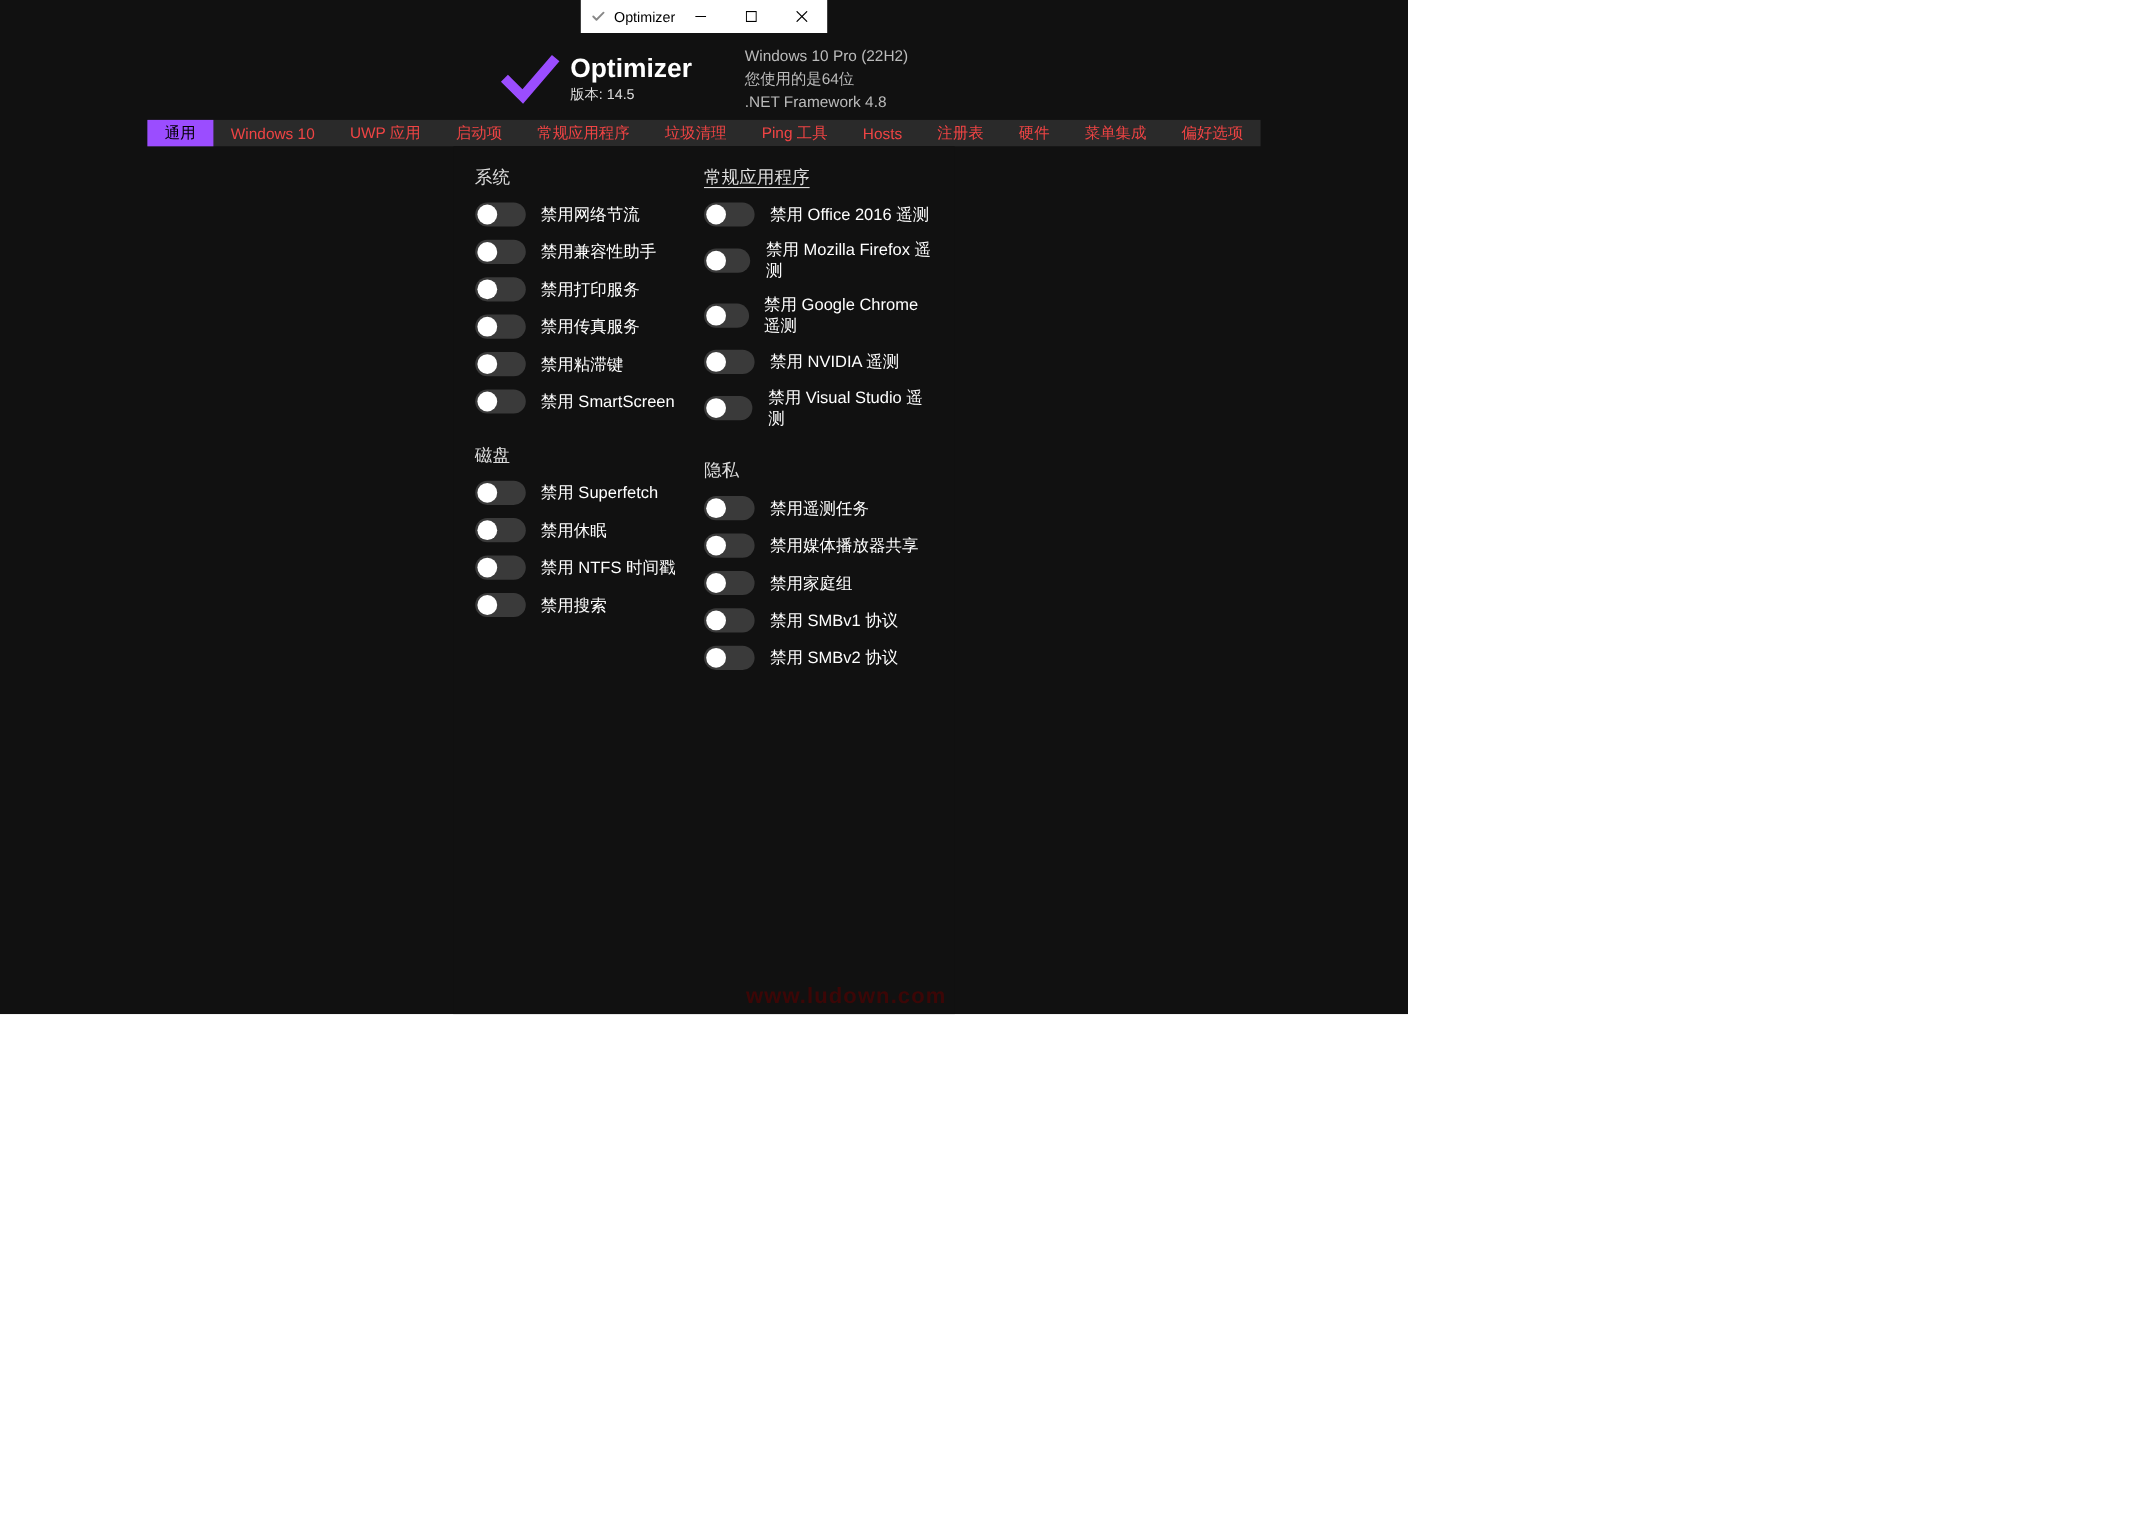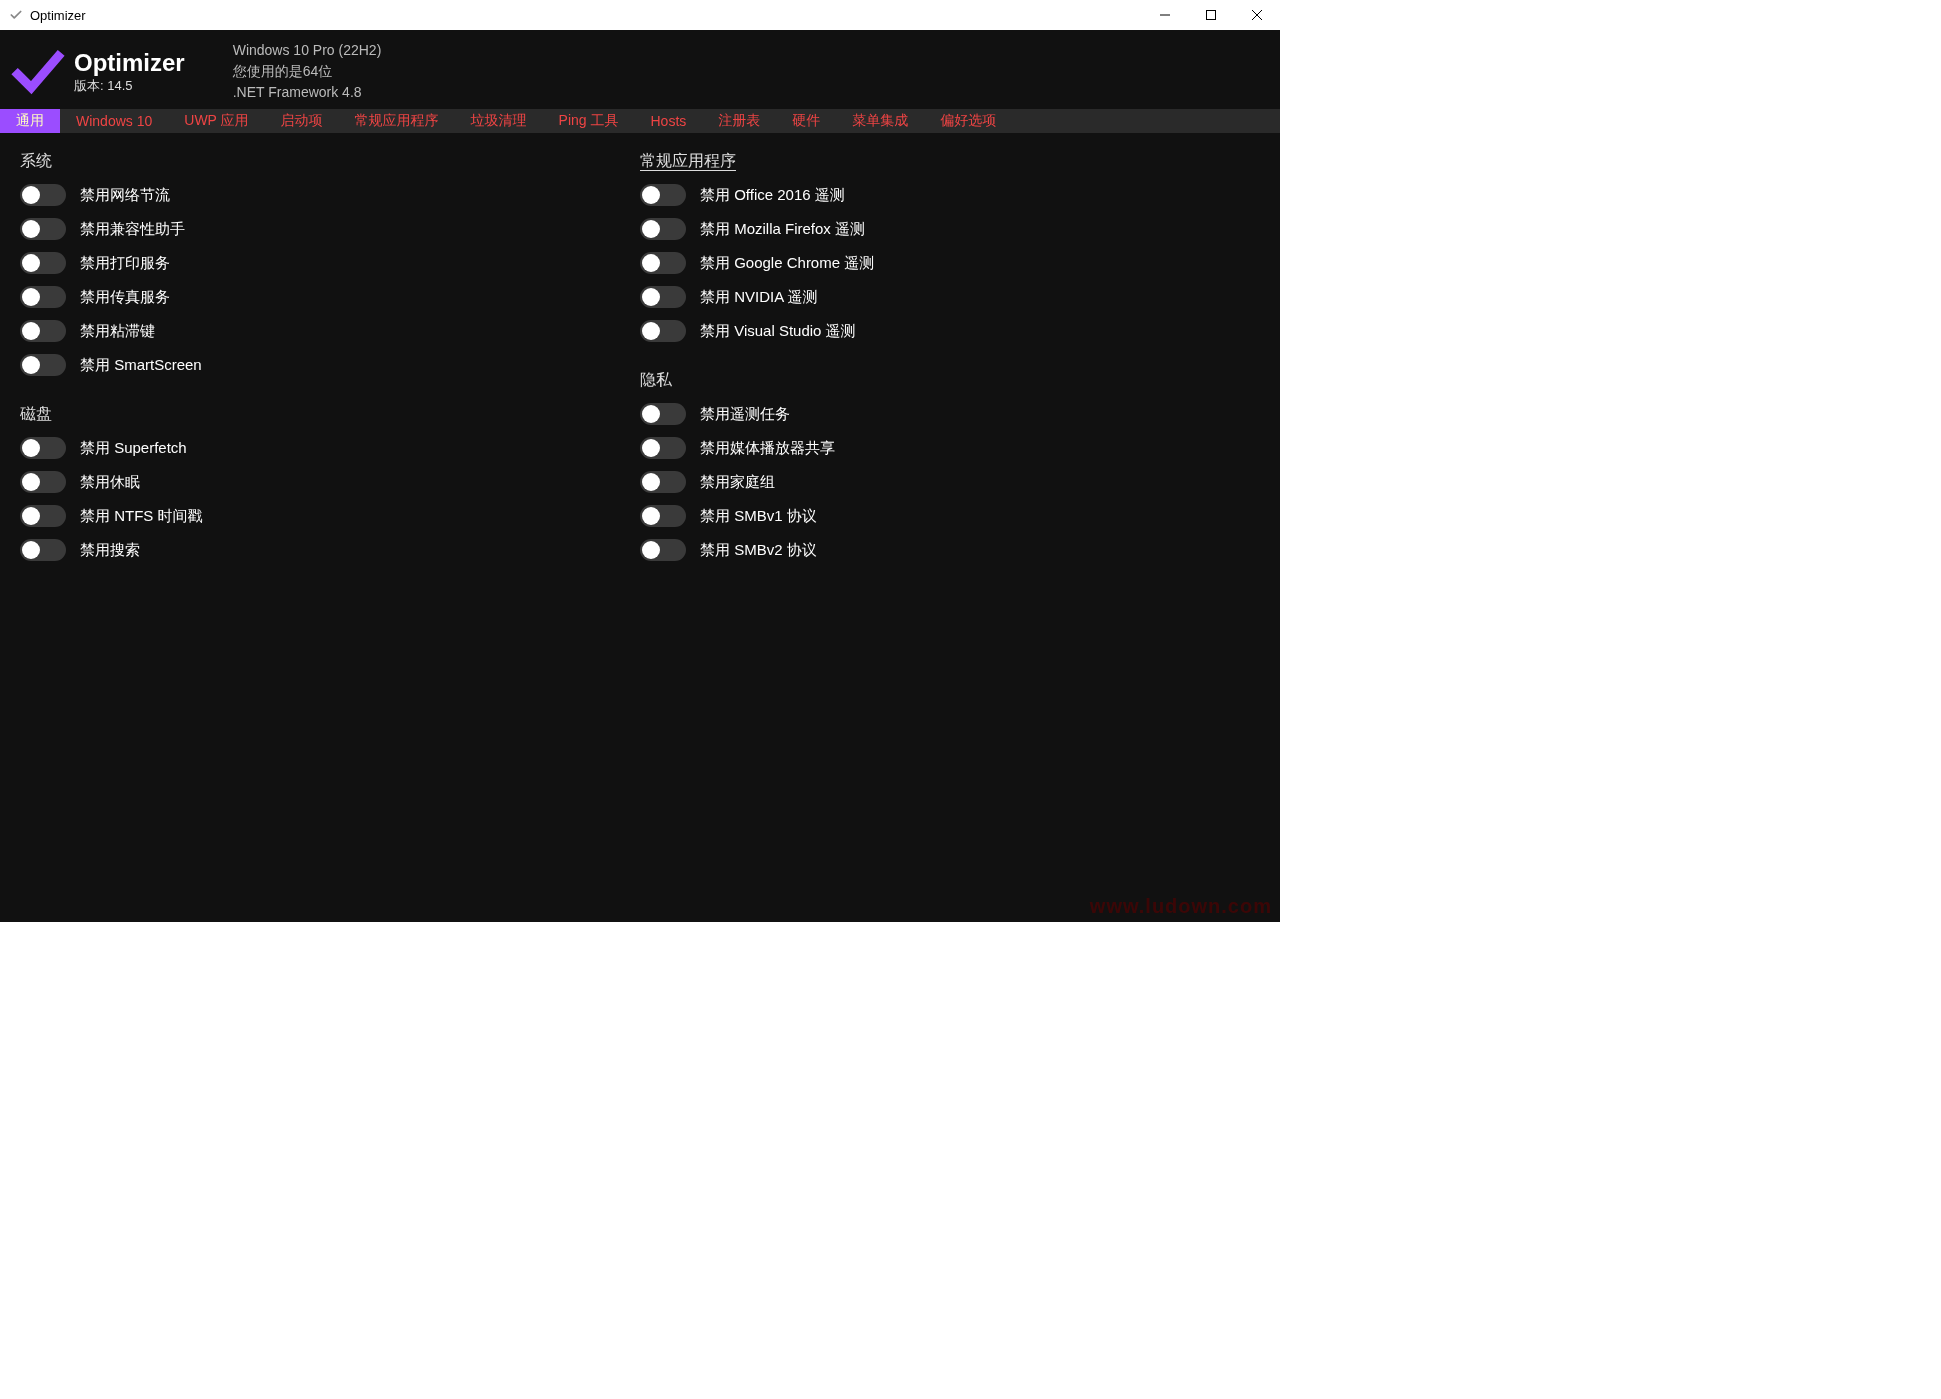--- a/index.html
+++ b/index.html
@@ -9,20 +9,21 @@
   width: 1280px;
   height: 922px;
   overflow: hidden;
 }
 .window {
   width: 100%;
   height: 100%;
   background: #111;
   display: flex;
   flex-direction: column;
+  align-items: center;
 }
 .titlebar {
   height: 30px;
   background: #fff;
   display: flex;
   align-items: center;
   padding-left: 8px;
   color: #000;
   font-size: 13px;
 }
@@ -85,21 +86,21 @@
   padding: 0 16px;
   font-size: 14px;
   color: #ef4444;
   display: flex;
   align-items: center;
   cursor: pointer;
   white-space: nowrap;
 }
 .tab.active {
   background: #9b4dff;
-  color: #fef9c3;
+  color: #000000;
   font-weight: 500;
 }
 .content {
   flex: 1;
   display: flex;
   padding: 18px 20px;
   color: #fff;
   background: #111;
   position: relative;
 }

